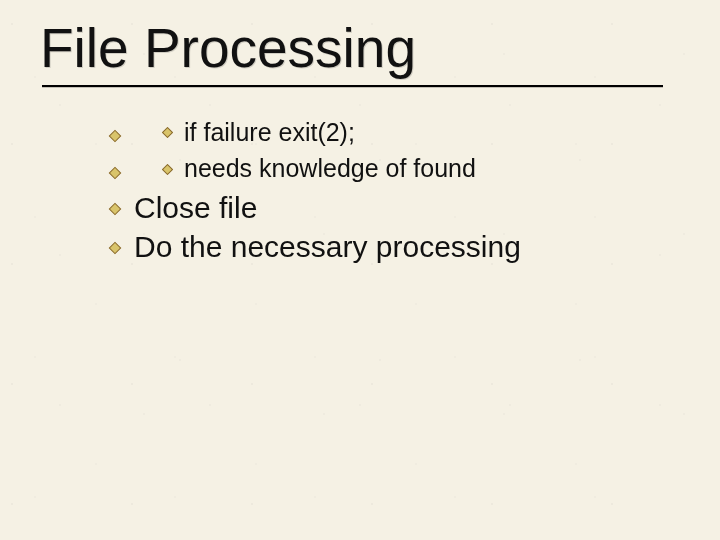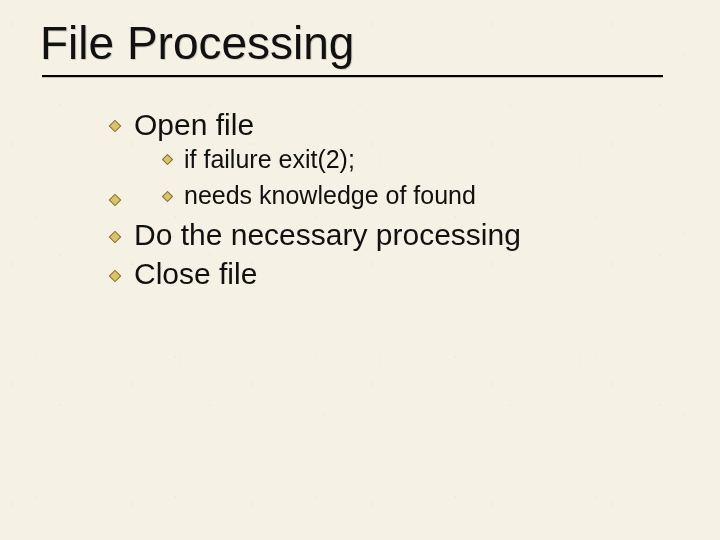--- a/index.html
+++ b/index.html
@@ -30,21 +30,21 @@
     background-size: 120px 120px, 150px 150px, 180px 180px, 160px 160px, 140px 140px, 200px 200px;
   }
   .slide {
     position: relative;
     padding: 18px 40px 30px 40px;
     box-sizing: border-box;
     width: 100%;
     height: 100%;
   }
   h1.title {
-    font-size: 46px;
+    font-size: 55px;
     font-weight: 400;
     margin: 0 0 4px 0;
     line-height: 1.1;
     text-shadow: 1px 1px 0 rgba(0,0,0,0.15);
   }
   .rule {
     height: 2px;
     background: #000;
     width: 97%;
     margin: 6px 0 30px 2px;
@@ -101,21 +101,20 @@
   <div class="rule"></div>
 
   <ul class="l1">
 
     <li>
       <span class="bullet1">
         <svg width="14" height="14" viewBox="0 0 14 14">
             <rect x="3" y="3" width="8" height="8" transform="rotate(45 7 7)" fill="#d9c46a" stroke="#8a6b2c" stroke-width="1"></rect>
           </svg>
       </span>
-      <span>Open file</span>
       <ul class="l2">
         <li>
           <span class="bullet2">
             <svg width="11" height="11" viewBox="0 0 11 11">
                 <rect x="2" y="2" width="7" height="7" transform="rotate(45 5.5 5.5)" fill="#d9c46a" stroke="#8a6b2c" stroke-width="1"></rect>
               </svg>
           </span>
           <span>if failure exit(2);</span>
         </li>
       </ul>
@@ -138,27 +137,27 @@
         </li>
       </ul>
     </li>
 
     <li>
       <span class="bullet1">
         <svg width="14" height="14" viewBox="0 0 14 14">
             <rect x="3" y="3" width="8" height="8" transform="rotate(45 7 7)" fill="#d9c46a" stroke="#8a6b2c" stroke-width="1"></rect>
           </svg>
       </span>
-      <span>Do the necessary processing</span>
+      <span>Close file</span>
     </li>
 
     <li>
       <span class="bullet1">
         <svg width="14" height="14" viewBox="0 0 14 14">
             <rect x="3" y="3" width="8" height="8" transform="rotate(45 7 7)" fill="#d9c46a" stroke="#8a6b2c" stroke-width="1"></rect>
           </svg>
       </span>
-      <span>Close file</span>
+      <span>Do the necessary processing</span>
     </li>
 
   </ul>
 
 </div>
 
 </body></html>

